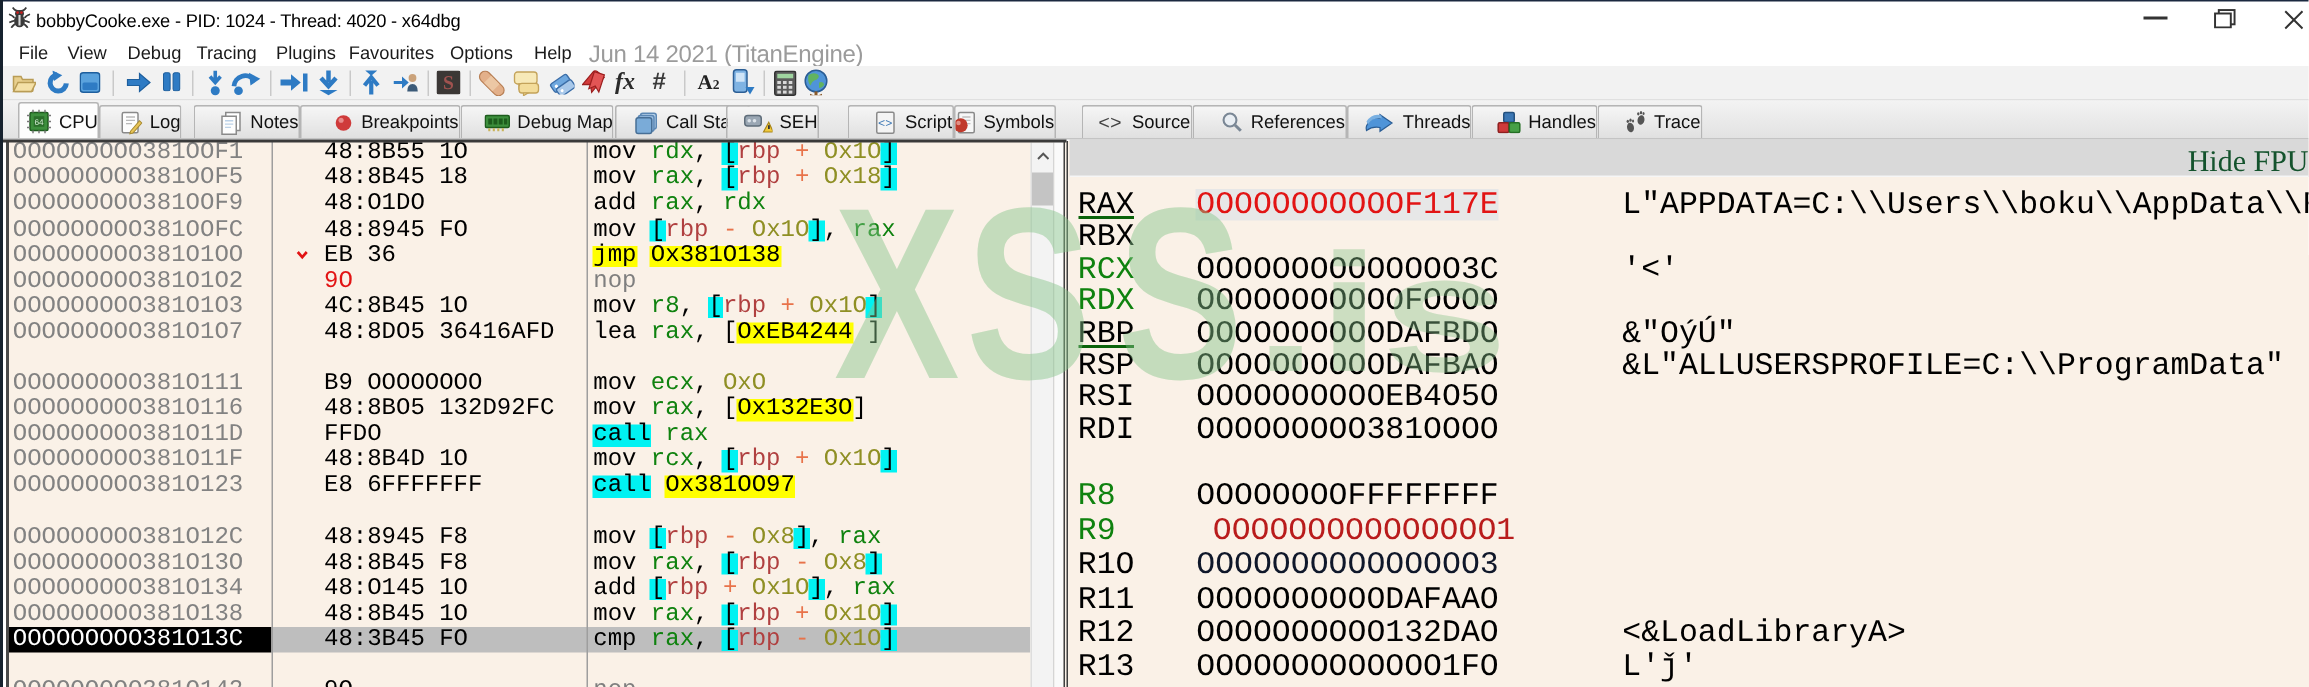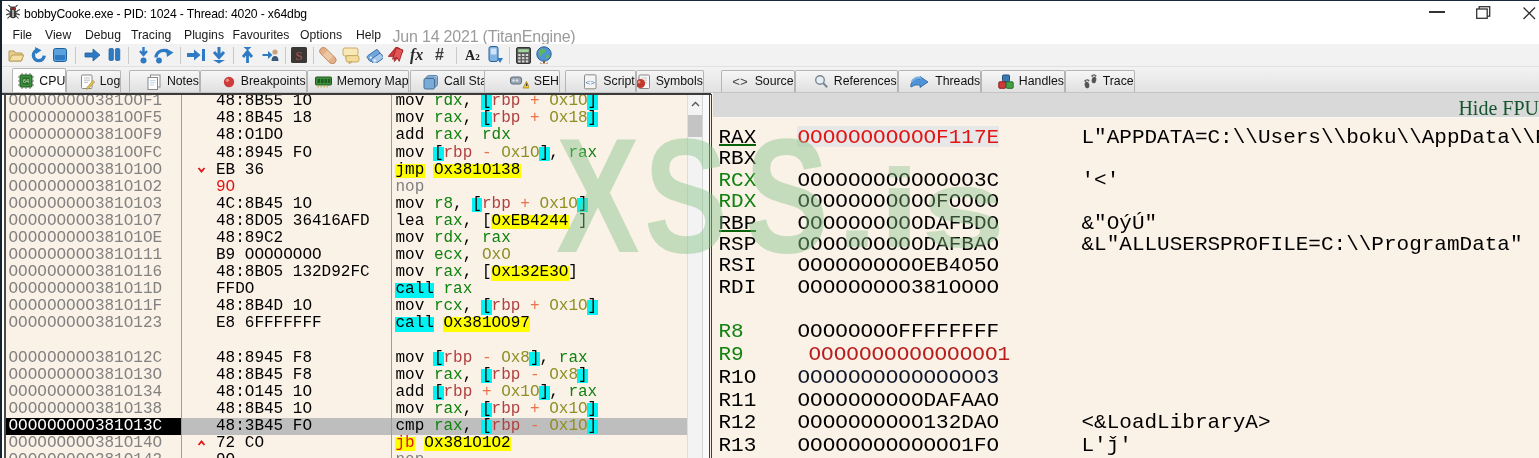--- a/index.html
+++ b/index.html
@@ -232,33 +232,33 @@
             <rect x="13" y="4" width="2.2" height="4"></rect>
           </g>
           <g fill="#c9b35a">
             <rect x="2.5" y="10.5" width="1.4" height="2"></rect>
             <rect x="5.5" y="10.5" width="1.4" height="2"></rect>
             <rect x="8.5" y="10.5" width="1.4" height="2"></rect>
             <rect x="11.5" y="10.5" width="1.4" height="2"></rect>
           </g>
         </svg>
       </span>
-      <span class="tt">Memory Map</span>
+      <span class="tt">Debug Map</span>
     </div>
     <div class="tab" style="left:409.5px;width:90.80000000000001px">
       <span class="ti">
         <svg width="16" height="16" viewBox="0 0 16 16">
           <rect x="4" y="1.5" width="10.5" height="10.5" rx="1.5" fill="#b8d2ea" stroke="#5b87b4"></rect>
           <rect x="2.5" y="3" width="10.5" height="10.5" rx="1.5" fill="#9cc0e4" stroke="#5b87b4"></rect>
           <rect x="1" y="4.5" width="10.5" height="10.5" rx="1.5" fill="#7aabd8" stroke="#476f96"></rect>
         </svg>
       </span>
       <span class="tt">Call Stack</span>
     </div>
-    <div class="tab" style="left:484px;width:76px">
+    <div class="tab" style="left:484px;width:62px">
       <span class="ti">
         <svg width="19" height="14" viewBox="0 0 19 14">
           <rect x="0.5" y="2" width="11" height="7" rx="2" fill="#9aa7b4" stroke="#5f6d7a"></rect>
           <circle cx="3.5" cy="5.5" r="1.2" fill="#dde4ea"></circle>
           <circle cx="7" cy="5.5" r="1.2" fill="#dde4ea"></circle>
           <path d="M13 13 L16.5 6.5 L19.5 13 Z" fill="#f0c93c" stroke="#a8851a" stroke-width="0.8"></path>
           <rect x="16" y="8.5" width="1.2" height="2.5" fill="#333"></rect>
         </svg>
       </span>
       <span class="tt">SEH</span>
@@ -348,34 +348,30 @@
     <div class="drow" style="top:93.30px"><div style="position:absolute;left:481.3px;top:2.0px;width:10.8px;height:14.5px;background:#00f2f2"></div><div style="position:absolute;left:586.9px;top:2.0px;width:10.8px;height:14.5px;background:#00f2f2"></div><span style="position:absolute;left:8.5px;top:0;color:#828282">OOOOOOOOO381OOF1</span><span style="position:absolute;left:216px;top:0;color:#000000">48:8B55 1O</span><span style="position:absolute;left:395.5px;top:0;">mov <span style="color:#0f820f">rdx</span>, [<span style="color:#b04040">rbp</span> <span style="color:#e8734a">+</span> <span style="color:#8f8f24">Ox1O</span>]</span></div>
       <div class="drow" style="top:110.38px"><div style="position:absolute;left:481.3px;top:2.0px;width:10.8px;height:14.5px;background:#00f2f2"></div><div style="position:absolute;left:586.9px;top:2.0px;width:10.8px;height:14.5px;background:#00f2f2"></div><span style="position:absolute;left:8.5px;top:0;color:#828282">OOOOOOOOO381OOF5</span><span style="position:absolute;left:216px;top:0;color:#000000">48:8B45 18</span><span style="position:absolute;left:395.5px;top:0;">mov <span style="color:#0f820f">rax</span>, [<span style="color:#b04040">rbp</span> <span style="color:#e8734a">+</span> <span style="color:#8f8f24">Ox18</span>]</span></div>
       <div class="drow" style="top:127.46px"><span style="position:absolute;left:8.5px;top:0;color:#828282">OOOOOOOOO381OOF9</span><span style="position:absolute;left:216px;top:0;color:#000000">48:O1DO</span><span style="position:absolute;left:395.5px;top:0;">add <span style="color:#0f820f">rax</span>, <span style="color:#0f820f">rdx</span></span></div>
       <div class="drow" style="top:144.54px"><div style="position:absolute;left:433.3px;top:2.0px;width:10.8px;height:14.5px;background:#00f2f2"></div><div style="position:absolute;left:538.9px;top:2.0px;width:10.8px;height:14.5px;background:#00f2f2"></div><span style="position:absolute;left:8.5px;top:0;color:#828282">OOOOOOOOO381OOFC</span><span style="position:absolute;left:216px;top:0;color:#000000">48:8945 FO</span><span style="position:absolute;left:395.5px;top:0;">mov [<span style="color:#b04040">rbp</span> <span style="color:#e8734a">-</span> <span style="color:#8f8f24">Ox1O</span>], <span style="color:#0f820f">rax</span></span></div>
       <div class="drow" style="top:161.62px"><div style="position:absolute;left:394.9px;top:2.0px;width:30.0px;height:14.5px;background:#ffff00"></div><div style="position:absolute;left:433.3px;top:2.0px;width:87.6px;height:14.5px;background:#ffff00"></div><svg style="position:absolute;left:197px;top:4.5px" width="9" height="8">
           <path d="M1.5 2 L4.5 5.5 L7.5 2" stroke="#e21414" stroke-width="1.8" fill="none"></path>
         </svg><span style="position:absolute;left:8.5px;top:0;color:#828282">OOOOOOOOO381O1OO</span><span style="position:absolute;left:216px;top:0;color:#000000">EB 36</span><span style="position:absolute;left:395.5px;top:0;">jmp Ox381O138</span></div>
       <div class="drow" style="top:178.70px"><span style="position:absolute;left:8.5px;top:0;color:#828282">OOOOOOOOO381O1O2</span><span style="position:absolute;left:216px;top:0;color:#e21414">9O</span><span style="position:absolute;left:395.5px;top:0;"><span style="color:#7f7f7f">nop</span></span></div>
       <div class="drow" style="top:195.78px"><div style="position:absolute;left:471.7px;top:2.0px;width:10.8px;height:14.5px;background:#00f2f2"></div><div style="position:absolute;left:577.3px;top:2.0px;width:10.8px;height:14.5px;background:#00f2f2"></div><span style="position:absolute;left:8.5px;top:0;color:#828282">OOOOOOOOO381O1O3</span><span style="position:absolute;left:216px;top:0;color:#000000">4C:8B45 1O</span><span style="position:absolute;left:395.5px;top:0;">mov <span style="color:#0f820f">r8</span>, [<span style="color:#b04040">rbp</span> <span style="color:#e8734a">+</span> <span style="color:#8f8f24">Ox1O</span>]</span></div>
       <div class="drow" style="top:212.86px"><div style="position:absolute;left:490.9px;top:2.0px;width:78.0px;height:14.5px;background:#ffff00"></div><span style="position:absolute;left:8.5px;top:0;color:#828282">OOOOOOOOO381O1O7</span><span style="position:absolute;left:216px;top:0;color:#000000">48:8DO5 36416AFD</span><span style="position:absolute;left:395.5px;top:0;">lea <span style="color:#0f820f">rax</span>, [OxEB4244 ]</span></div>
-      <div class="drow" style="top:229.94px"><span style="position:absolute;left:8.5px;top:0;color:#828282">OOOOOOOOO381O1OE</span><span style="position:absolute;left:216px;top:0;color:#000000">48:89C2</span><span style="position:absolute;left:395.5px;top:0;">mov <span style="color:#0f820f">rdx</span>, <span style="color:#0f820f">rax</span></span></div>
       <div class="drow" style="top:247.02px"><span style="position:absolute;left:8.5px;top:0;color:#828282">OOOOOOOOO381O111</span><span style="position:absolute;left:216px;top:0;color:#000000">B9 OOOOOOOO</span><span style="position:absolute;left:395.5px;top:0;">mov <span style="color:#0f820f">ecx</span>, <span style="color:#8f8f24">OxO</span></span></div>
       <div class="drow" style="top:264.10px"><div style="position:absolute;left:490.9px;top:2.0px;width:78.0px;height:14.5px;background:#ffff00"></div><span style="position:absolute;left:8.5px;top:0;color:#828282">OOOOOOOOO381O116</span><span style="position:absolute;left:216px;top:0;color:#000000">48:8BO5 132D92FC</span><span style="position:absolute;left:395.5px;top:0;">mov <span style="color:#0f820f">rax</span>, [Ox132E3O]</span></div>
       <div class="drow" style="top:281.18px"><div style="position:absolute;left:394.9px;top:2.0px;width:39.6px;height:14.5px;background:#00f2f2"></div><span style="position:absolute;left:8.5px;top:0;color:#828282">OOOOOOOOO381O11D</span><span style="position:absolute;left:216px;top:0;color:#000000">FFDO</span><span style="position:absolute;left:395.5px;top:0;">call <span style="color:#0f820f">rax</span></span></div>
       <div class="drow" style="top:298.26px"><div style="position:absolute;left:481.3px;top:2.0px;width:10.8px;height:14.5px;background:#00f2f2"></div><div style="position:absolute;left:586.9px;top:2.0px;width:10.8px;height:14.5px;background:#00f2f2"></div><span style="position:absolute;left:8.5px;top:0;color:#828282">OOOOOOOOO381O11F</span><span style="position:absolute;left:216px;top:0;color:#000000">48:8B4D 1O</span><span style="position:absolute;left:395.5px;top:0;">mov <span style="color:#0f820f">rcx</span>, [<span style="color:#b04040">rbp</span> <span style="color:#e8734a">+</span> <span style="color:#8f8f24">Ox1O</span>]</span></div>
       <div class="drow" style="top:315.34px"><div style="position:absolute;left:394.9px;top:2.0px;width:39.6px;height:14.5px;background:#00f2f2"></div><div style="position:absolute;left:442.9px;top:2.0px;width:87.6px;height:14.5px;background:#ffff00"></div><span style="position:absolute;left:8.5px;top:0;color:#828282">OOOOOOOOO381O123</span><span style="position:absolute;left:216px;top:0;color:#000000">E8 6FFFFFFF</span><span style="position:absolute;left:395.5px;top:0;">call Ox381OO97</span></div>
       <div class="drow" style="top:349.50px"><div style="position:absolute;left:433.3px;top:2.0px;width:10.8px;height:14.5px;background:#00f2f2"></div><div style="position:absolute;left:529.3px;top:2.0px;width:10.8px;height:14.5px;background:#00f2f2"></div><span style="position:absolute;left:8.5px;top:0;color:#828282">OOOOOOOOO381O12C</span><span style="position:absolute;left:216px;top:0;color:#000000">48:8945 F8</span><span style="position:absolute;left:395.5px;top:0;">mov [<span style="color:#b04040">rbp</span> <span style="color:#e8734a">-</span> <span style="color:#8f8f24">Ox8</span>], <span style="color:#0f820f">rax</span></span></div>
       <div class="drow" style="top:366.58px"><div style="position:absolute;left:481.3px;top:2.0px;width:10.8px;height:14.5px;background:#00f2f2"></div><div style="position:absolute;left:577.3px;top:2.0px;width:10.8px;height:14.5px;background:#00f2f2"></div><span style="position:absolute;left:8.5px;top:0;color:#828282">OOOOOOOOO381O13O</span><span style="position:absolute;left:216px;top:0;color:#000000">48:8B45 F8</span><span style="position:absolute;left:395.5px;top:0;">mov <span style="color:#0f820f">rax</span>, [<span style="color:#b04040">rbp</span> <span style="color:#e8734a">-</span> <span style="color:#8f8f24">Ox8</span>]</span></div>
       <div class="drow" style="top:383.66px"><div style="position:absolute;left:433.3px;top:2.0px;width:10.8px;height:14.5px;background:#00f2f2"></div><div style="position:absolute;left:538.9px;top:2.0px;width:10.8px;height:14.5px;background:#00f2f2"></div><span style="position:absolute;left:8.5px;top:0;color:#828282">OOOOOOOOO381O134</span><span style="position:absolute;left:216px;top:0;color:#000000">48:O145 1O</span><span style="position:absolute;left:395.5px;top:0;">add [<span style="color:#b04040">rbp</span> <span style="color:#e8734a">+</span> <span style="color:#8f8f24">Ox1O</span>], <span style="color:#0f820f">rax</span></span></div>
       <div class="drow" style="top:400.74px"><div style="position:absolute;left:481.3px;top:2.0px;width:10.8px;height:14.5px;background:#00f2f2"></div><div style="position:absolute;left:586.9px;top:2.0px;width:10.8px;height:14.5px;background:#00f2f2"></div><span style="position:absolute;left:8.5px;top:0;color:#828282">OOOOOOOOO381O138</span><span style="position:absolute;left:216px;top:0;color:#000000">48:8B45 1O</span><span style="position:absolute;left:395.5px;top:0;">mov <span style="color:#0f820f">rax</span>, [<span style="color:#b04040">rbp</span> <span style="color:#e8734a">+</span> <span style="color:#8f8f24">Ox1O</span>]</span></div>
       <div class="drow" style="top:417.82px"><div style="position:absolute;left:5.5px;top:0;width:175px;height:17.08px;background:#000"></div><div style="position:absolute;left:180.5px;top:0;width:506.5px;height:17.08px;background:#bebebe"></div><div style="position:absolute;left:481.3px;top:2.0px;width:10.8px;height:14.5px;background:#00f2f2"></div><div style="position:absolute;left:586.9px;top:2.0px;width:10.8px;height:14.5px;background:#00f2f2"></div><span style="position:absolute;left:8.5px;top:0;color:#ffffff">OOOOOOOOO381O13C</span><span style="position:absolute;left:216px;top:0;color:#000000">48:3B45 FO</span><span style="position:absolute;left:395.5px;top:0;">cmp <span style="color:#0f820f">rax</span>, [<span style="color:#b04040">rbp</span> <span style="color:#e8734a">-</span> <span style="color:#8f8f24">Ox1O</span>]</span></div>
-      <div class="drow" style="top:434.90px"><div style="position:absolute;left:394.9px;top:2.0px;width:20.4px;height:14.5px;background:#ffff00"></div><div style="position:absolute;left:423.7px;top:2.0px;width:87.6px;height:14.5px;background:#ffff00"></div><svg style="position:absolute;left:197px;top:4.5px" width="9" height="8">
-          <path d="M1.5 6 L4.5 2.5 L7.5 6" stroke="#e21414" stroke-width="1.8" fill="none"></path>
-        </svg><span style="position:absolute;left:8.5px;top:0;color:#828282">OOOOOOOOO381O14O</span><span style="position:absolute;left:216px;top:0;color:#000000">72 CO</span><span style="position:absolute;left:395.5px;top:0;"><span style="color:#e21414">jb</span> Ox381O1O2</span></div>
       <div class="drow" style="top:451.98px"><span style="position:absolute;left:8.5px;top:0;color:#828282">OOOOOOOOO381O142</span><span style="position:absolute;left:216px;top:0;color:#000000">9O</span><span style="position:absolute;left:395.5px;top:0;"><span style="color:#7f7f7f">nop</span></span></div>
     <div style="position:absolute;left:180.5px;top:93.9px;width:1px;height:364.1px;background:#9e9e9e"></div>
     <div style="position:absolute;left:390.5px;top:93.9px;width:1px;height:364.1px;background:#9e9e9e"></div>
   </div>
 
   <div style="position:absolute;left:687px;top:95.4px;width:16px;height:362.6px;background:#f3f3f3;border-left:1px solid #ddd;border-right:1px solid #d5d5d5"></div>
   <svg style="position:absolute;left:690.5px;top:101px" width="9" height="7">
       <path d="M1 5 L4.5 1.5 L8 5" stroke="#555" stroke-width="1.3" fill="none"></path>
     </svg>
   <div style="position:absolute;left:688px;top:115px;width:14px;height:22px;background:#c4c4c4"></div>

